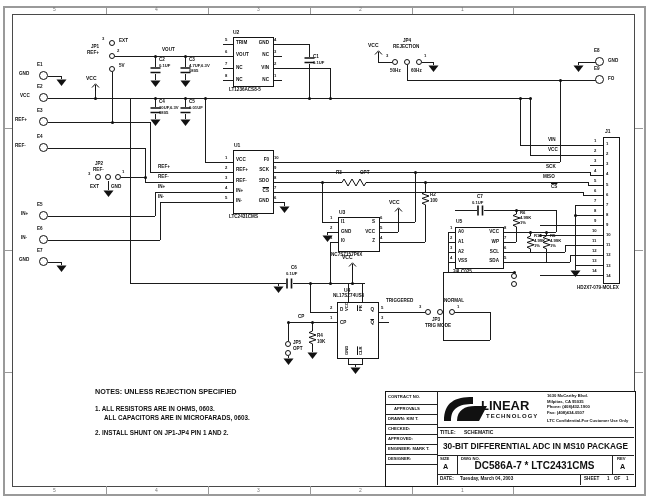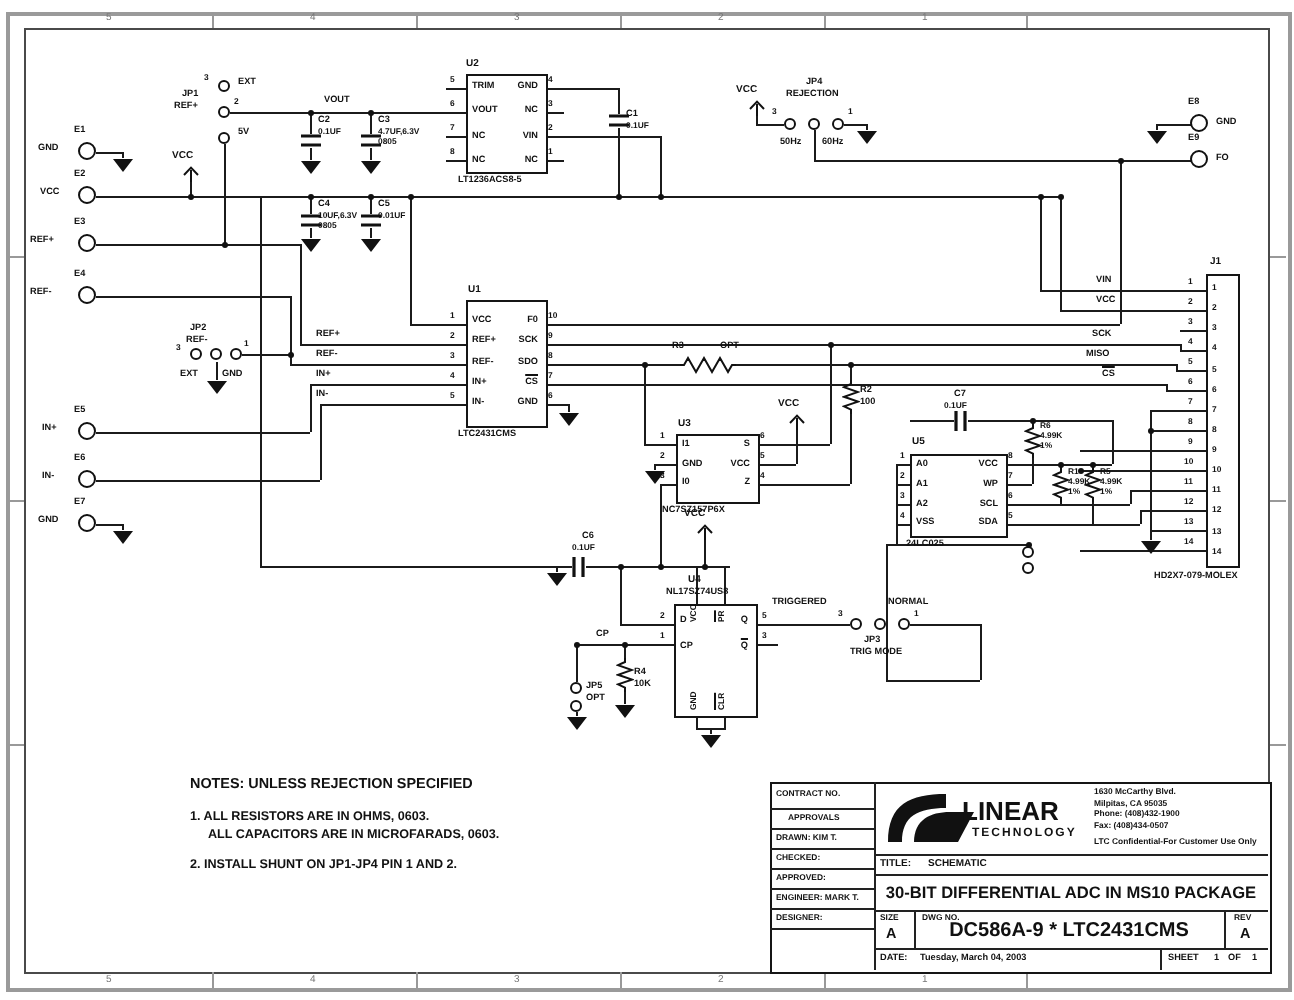--- a/index.html
+++ b/index.html
@@ -645,21 +645,21 @@
   <span class="lbl f4" style="left:547px;top:399.5px">Milpitas, CA 95035</span>
   <span class="lbl f4" style="left:547px;top:405px">Phone: (408)432-1900</span>
   <span class="lbl f4" style="left:547px;top:410.5px">Fax: (408)434-0507</span>
   <span class="lbl f4" style="left:547px;top:419px">LTC Confidential-For Customer Use Only</span>
   <span class="lbl f5" style="left:440px;top:429.5px">TITLE:</span>
   <span class="lbl f5" style="left:464px;top:429.5px">SCHEMATIC</span>
   <div class="tb-big" style="left:437px;top:442px;width:197px;font-size:8.3px">30-BIT DIFFERENTIAL ADC IN MS10 PACKAGE</div>
   <span class="lbl f4" style="left:440px;top:457px">SIZE</span>
   <span class="lbl f7" style="left:443px;top:463px">A</span>
   <span class="lbl f4" style="left:461px;top:457px">DWG NO.</span>
-  <div class="tb-big" style="left:458px;top:461px;width:153px;font-size:10px">DC586A-9 * LTC2431CMS</div>
+  <div class="tb-big" style="left:458px;top:461px;width:153px;font-size:10px">DC586A-7 * LTC2431CMS</div>
   <span class="lbl f4" style="left:617px;top:457px">REV</span>
   <span class="lbl f7" style="left:620px;top:463px">A</span>
   <span class="lbl f45" style="left:440px;top:477px">DATE:</span>
   <span class="lbl f45" style="left:460px;top:477px">Tuesday, March 04, 2003</span>
   <span class="lbl f45" style="left:584px;top:477px">SHEET</span>
   <span class="lbl f45" style="left:607px;top:477px">1</span>
   <span class="lbl f45" style="left:614px;top:477px">OF</span>
   <span class="lbl f45" style="left:626px;top:477px">1</span>
 </div>
 

